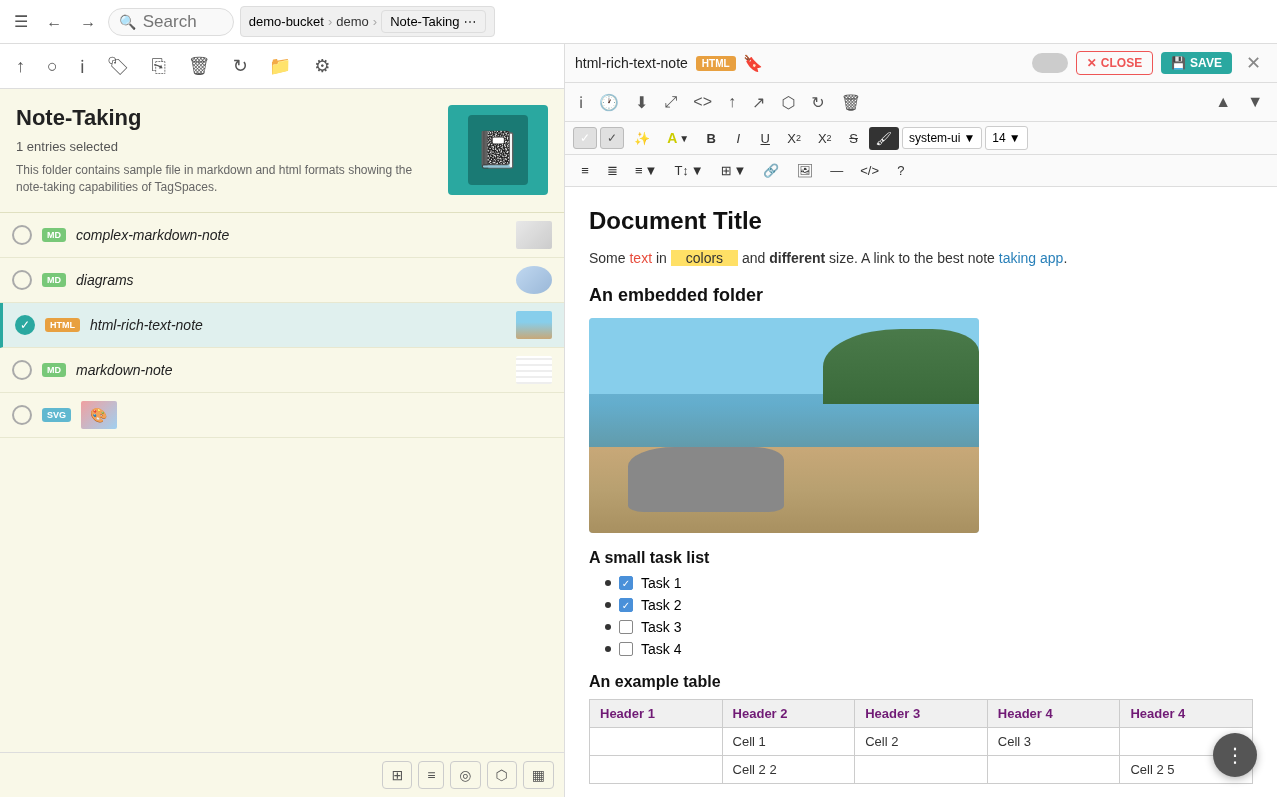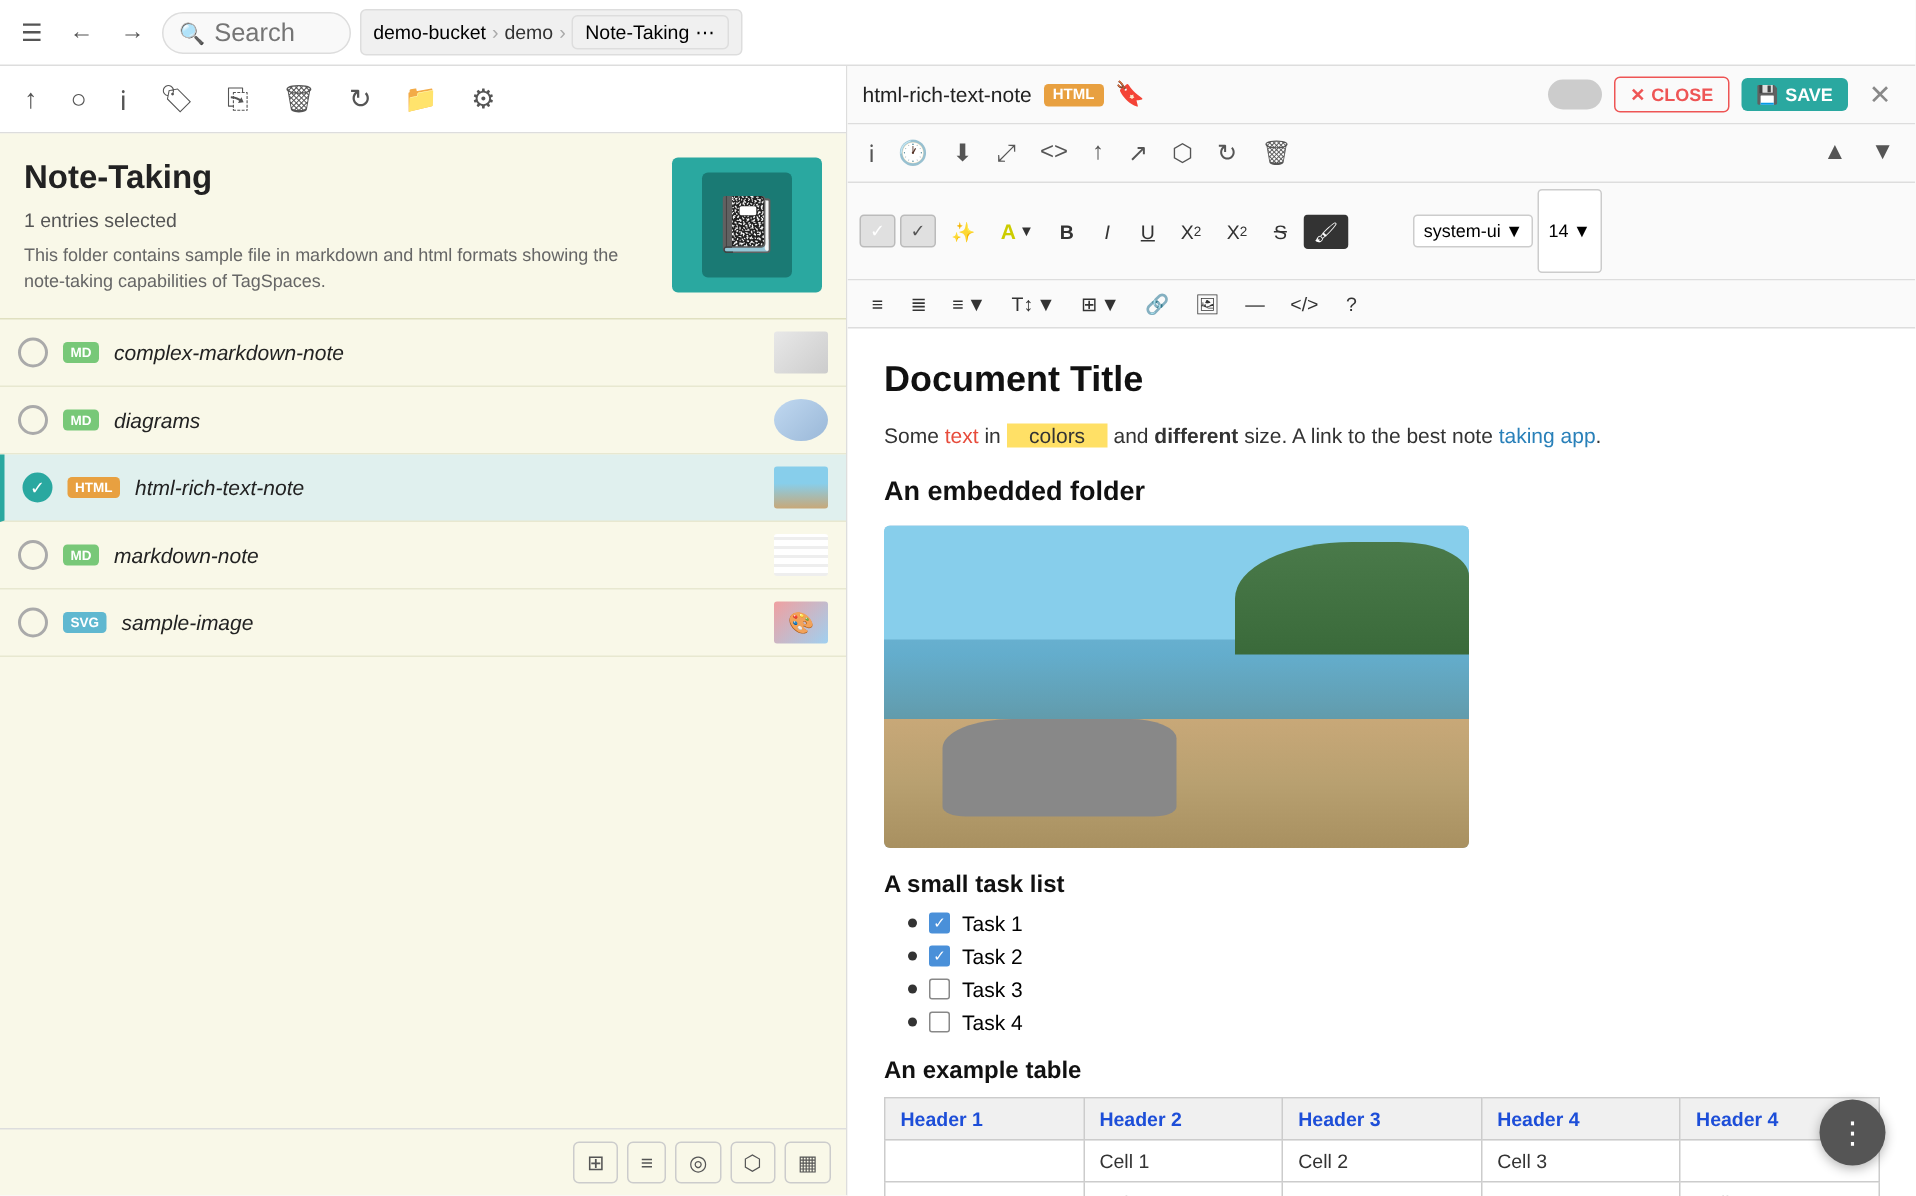--- a/index.html
+++ b/index.html
@@ -167,25 +167,25 @@
     .fmt-btn.active { background: #e0e0e0; border-color: #bbb; }
     .fmt-check { background: #2aa8a0; color: white; border-radius: 3px; padding: 3px 5px; font-size: 12px; }
     .fmt-check2 { background: #e8e8e8; color: #555; border-radius: 3px; padding: 3px 5px; font-size: 12px; }
     .fmt-bold { font-weight: bold; }
     .fmt-italic { font-style: italic; }
     .fmt-under { text-decoration: underline; }
     .fmt-strike { text-decoration: line-through; }
     .fmt-dropdown {
       display: flex; align-items: center; gap: 3px; border: 1px solid #ccc;
       border-radius: 3px; padding: 3px 6px; cursor: pointer; font-size: 12px;
-      background: #fff; min-width: 70px; margin-left: 40px;
+      background: #fff; min-width: 70px;
     }
     .fmt-num-dropdown {
       display: flex; align-items: center; gap: 3px; border: 1px solid #ccc;
-      border-radius: 3px; padding: 20px 6px; cursor: pointer; font-size: 12px;
+      border-radius: 3px; padding: 4px 6px; cursor: pointer; font-size: 12px;
       background: #fff; min-width: 40px;
     }
     .format-toolbar-row2 {
       display: flex; align-items: center; padding: 4px 8px; gap: 3px;
       border-bottom: 1px solid #ddd; background: #fafafa;
     }
 
     
     .editor-content {
       flex: 1; overflow-y: auto; padding: 20px 24px; background: #fff;
@@ -219,21 +219,21 @@
     .task-cb { width: 14px; height: 14px; border: 1px solid #888; border-radius: 2px;
       display: flex; align-items: center; justify-content: center; flex-shrink: 0; }
     .task-cb.checked { background: #4a90d9; border-color: #4a90d9; color: white; font-size: 10px; }
     .bullet { width: 6px; height: 6px; background: #333; border-radius: 50%; flex-shrink: 0; margin-left: 8px; }
 
     .table-section { margin-bottom: 16px; }
     .table-title { font-size: 16px; font-weight: bold; color: #111; margin-bottom: 8px; }
     .data-table { border-collapse: collapse; width: 100%; font-size: 13px; }
     .data-table th {
       border: 1px solid #ccc; padding: 6px 10px; background: #f0f0f0;
-      font-weight: 600; text-align: left; color: #1d4ed8;
+      font-weight: 600; text-align: left; color: #701a75;
     }
     .data-table td {
       border: 1px solid #ccc; padding: 6px 10px; color: #333;
     }
 
     
     .fab {
       position: fixed; bottom: 20px; right: 20px; width: 44px; height: 44px;
       background: #555; border-radius: 50%; display: flex; align-items: center;
       justify-content: center; cursor: pointer; color: white; font-size: 20px;
@@ -313,21 +313,20 @@
       </div>
       <div class="file-item">
         <div class="file-checkbox"></div>
         <span class="file-badge badge-md">MD</span>
         <span class="file-name">markdown-note</span>
         <div class="file-thumb" style="background: repeating-linear-gradient(0deg, #eee 0px, #eee 2px, #fff 2px, #fff 6px);"></div>
       </div>
       <div class="file-item">
         <div class="file-checkbox"></div>
         <span class="file-badge badge-svg">SVG</span>
-        <span class="file-name">sample-image</span>
         <div class="file-thumb" style="background: linear-gradient(135deg, #f0a0a0, #a0d0f0); display:flex;align-items:center;justify-content:center;font-size:14px;">🎨</div>
       </div>
     </div>
 
     <div class="bottom-toolbar">
       <button class="view-btn">⊞</button>
       <button class="view-btn">≡</button>
       <button class="view-btn">◎</button>
       <button class="view-btn">⬡</button>
       <button class="view-btn">▦</button>

